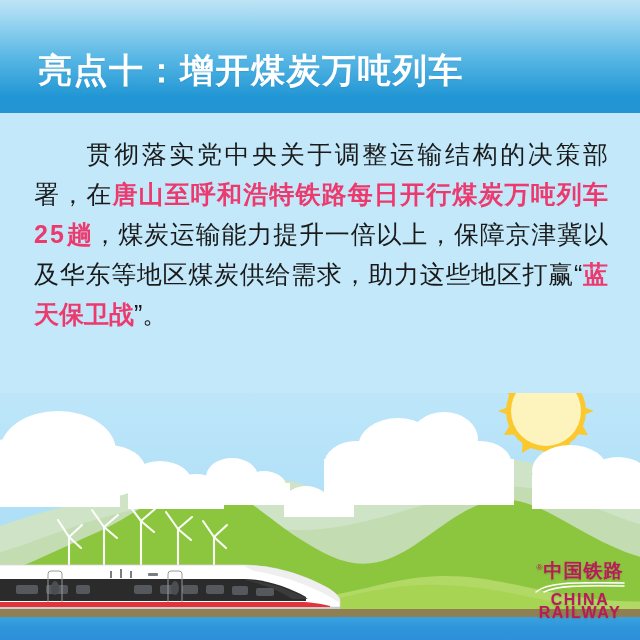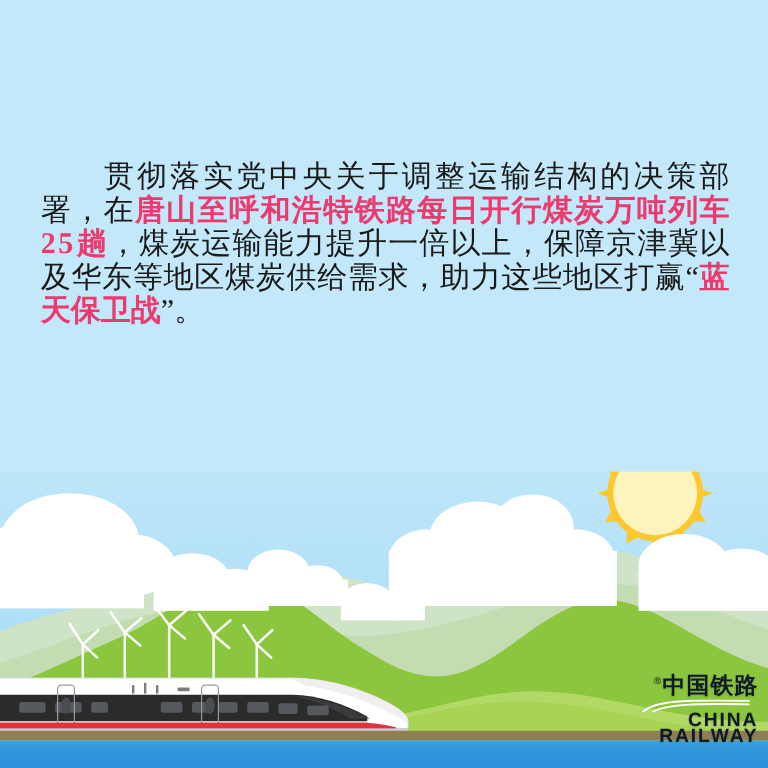--- a/index.html
+++ b/index.html
@@ -48,26 +48,25 @@
     height: 280px;
     background: #c2e8fa;
     z-index: 4;
   }
   .paragraph {
     position: absolute;
     left: 34px;
     top: 21px;
     width: 574px;
     font-size: 25px;
-    line-height: 28px;
+    line-height: 40px;
     color: #1a1a1a;
     text-align: justify;
     text-justify: inter-ideograph;
     letter-spacing: 0px;
-    font-family: Liberation Serif, serif;
   }
   .paragraph .indent { display: inline-block; width: 50px; }
   .hl { color: #ec3a6e; font-weight: bold; }
   .hl-num { color: #ec3a6e; font-weight: bold; letter-spacing: 2px; }
 
   
   .scene {
     position: absolute;
     left: 0;
     top: 355px;
@@ -136,22 +135,22 @@
   }
 
   
   .logo {
     position: absolute;
     left: 528px;
     top: 202px;
     width: 104px;
     height: 52px;
     z-index: 6;
-    text-align: right;
-    color: #0f172a;
+    text-align: center;
+    color: #be185d;
   }
   .logo-cn {
     font-size: 19px;
     font-weight: bold;
     letter-spacing: 1px;
     line-height: 21px;
     text-shadow: 0 1px 2px rgba(60,110,30,0.35);
   }
   .logo-reg {
     font-size: 8px;
@@ -165,20 +164,23 @@
     font-weight: bold;
     line-height: 13px;
     text-shadow: 0 1px 2px rgba(60,110,30,0.35);
   }
 </style>
 </head>
 <body>
 
 <div id="poster">
 
+  <div class="banner">
+    <div class="banner-title">亮点十：增开煤炭万吨列车</div>
+  </div>
 
   <div class="body-area">
     <div class="paragraph">
       <span class="indent"></span><span>贯彻落实党中央关于调整运输结构的决策部署，在</span><span class="hl">唐山至呼和浩特铁路每日开行煤炭万吨列车</span><span class="hl-num">25</span><span class="hl">趟</span><span>，煤炭运输能力提升一倍以上，保障京津冀以及华东等地区煤炭供给需求，助力这些地区打赢</span><span>“</span><span class="hl">蓝天保卫战</span><span>”</span><span>。</span>
     </div>
   </div>
 
   <div class="scene">
 
     <div class="sky"></div>

